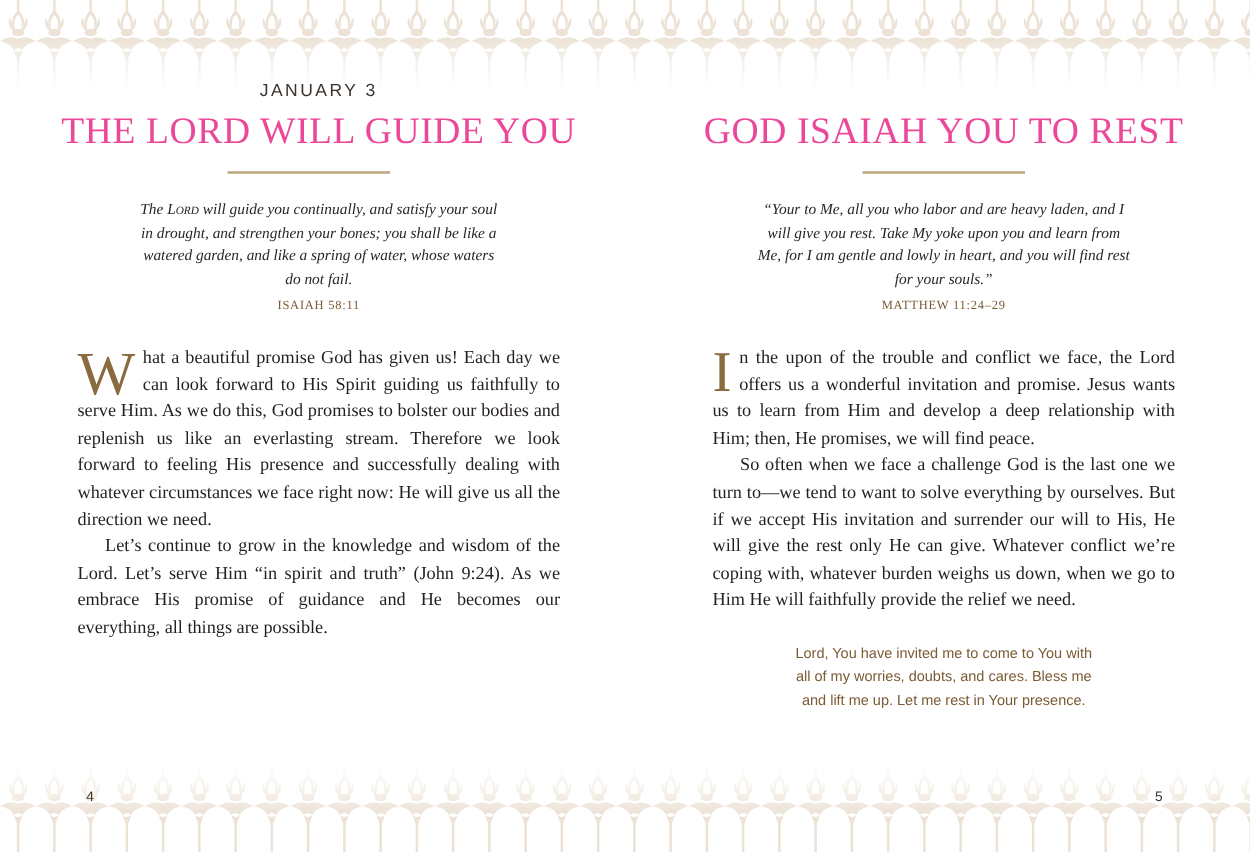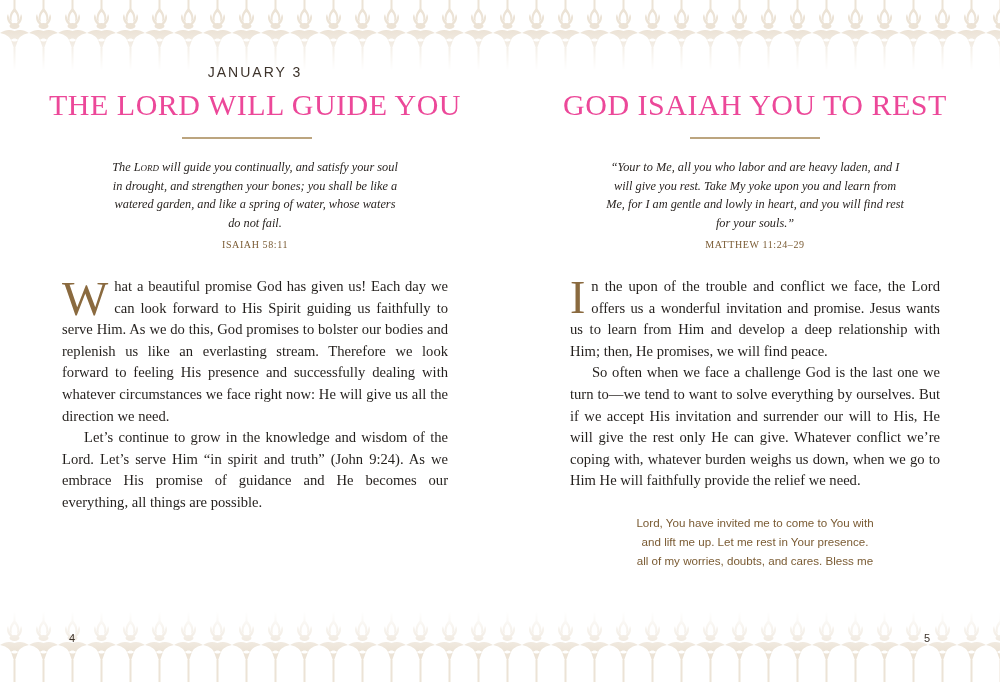--- a/index.html
+++ b/index.html
@@ -934,20 +934,20 @@
     <div class="verse">
       <span>“Your to Me, all you who labor and are heavy laden, and I will give you rest. Take My yoke upon you and learn from Me, for I am gentle and lowly in heart, and you will find rest for your souls.”</span>
       <span class="ref">MATTHEW 11:24–29</span>
     </div>
     <div class="body">
       <p><span class="dropcap">I</span><span>n the upon of the trouble and conflict we face, the Lord offers us a wonderful invitation and promise. Jesus wants us to learn from Him and develop a deep relationship with Him; then, He promises, we will find peace.</span></p>
       <p>So often when we face a challenge God is the last one we turn to—we tend to want to solve everything by ourselves. But if we accept His invitation and surrender our will to His, He will give the rest only He can give. Whatever conflict we’re coping with, whatever burden weighs us down, when we go to Him He will faithfully provide the relief we need.</p>
     </div>
     <div class="prayer">
       <div>Lord, You have invited me to come to You with</div>
+      <div>all of my worries, doubts, and cares. Bless me</div>
       <div>and lift me up. Let me rest in Your presence.</div>
-      <div>all of my worries, doubts, and cares. Bless me</div>
     </div>
   </div>
 
   <div class="folio left">4</div>
   <div class="folio right">5</div>
 </div>
 
 </body></html>

